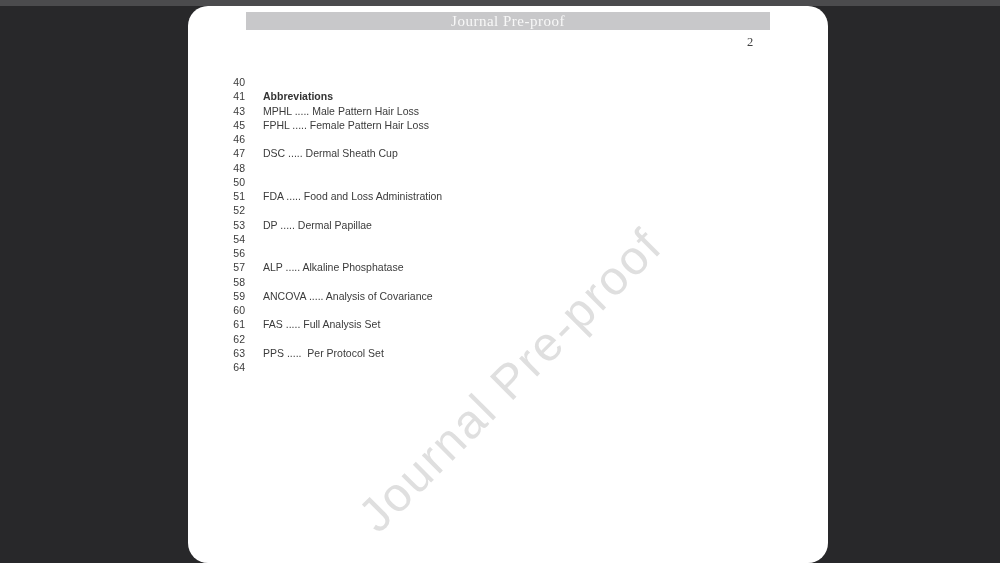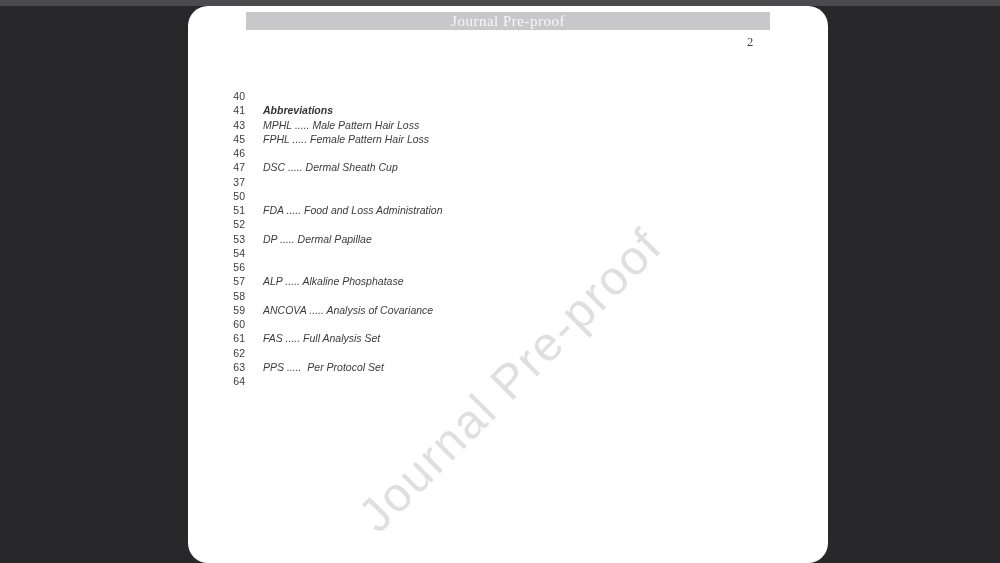--- a/index.html
+++ b/index.html
@@ -57,40 +57,39 @@
     color: #dcdcdc;
     letter-spacing: 2px;
     white-space: nowrap;
     font-family: "Liberation Sans", sans-serif;
     opacity: 0.9;
     z-index: 1;
     pointer-events: none;
   }
   .lines {
     position: absolute;
-    left: 0; top: 83px;
+    left: 0; top: 69px;
     width: 640px;
     z-index: 2;
   }
   .line-row {
     height: 14.25px;
     line-height: 14.25px;
     font-size: 10.5px;
     color: #3b3b3b;
     white-space: pre;
   }
   .line-num {
     display: inline-block;
     width: 57px;
     text-align: right;
   }
   .line-text {
     display: inline-block;
     margin-left: 18px;
-    font-style: italic;
   }
   .line-text.bold {
     font-weight: bold;
     color: #333333;
   }
 </style>
 </head>
 <body>
 
 <div class="top-strip"></div>
@@ -102,21 +101,21 @@
 
   <div class="watermark">Journal Pre-proof</div>
 
   <div class="lines">
       <div class="line-row"><span class="line-num">40</span></div>
       <div class="line-row"><span class="line-num">41</span><span class="line-text bold">Abbreviations</span></div>
       <div class="line-row"><span class="line-num">43</span><span class="line-text">MPHL ..... Male Pattern Hair Loss</span></div>
       <div class="line-row"><span class="line-num">45</span><span class="line-text">FPHL ..... Female Pattern Hair Loss</span></div>
       <div class="line-row"><span class="line-num">46</span></div>
       <div class="line-row"><span class="line-num">47</span><span class="line-text">DSC ..... Dermal Sheath Cup</span></div>
-      <div class="line-row"><span class="line-num">37</span></div>
+      <div class="line-row"><span class="line-num">48</span></div>
       <div class="line-row"><span class="line-num">50</span></div>
       <div class="line-row"><span class="line-num">51</span><span class="line-text">FDA ..... Food and Loss Administration</span></div>
       <div class="line-row"><span class="line-num">52</span></div>
       <div class="line-row"><span class="line-num">53</span><span class="line-text">DP ..... Dermal Papillae</span></div>
       <div class="line-row"><span class="line-num">54</span></div>
       <div class="line-row"><span class="line-num">56</span></div>
       <div class="line-row"><span class="line-num">57</span><span class="line-text">ALP ..... Alkaline Phosphatase</span></div>
       <div class="line-row"><span class="line-num">58</span></div>
       <div class="line-row"><span class="line-num">59</span><span class="line-text">ANCOVA ..... Analysis of Covariance</span></div>
       <div class="line-row"><span class="line-num">60</span></div>

